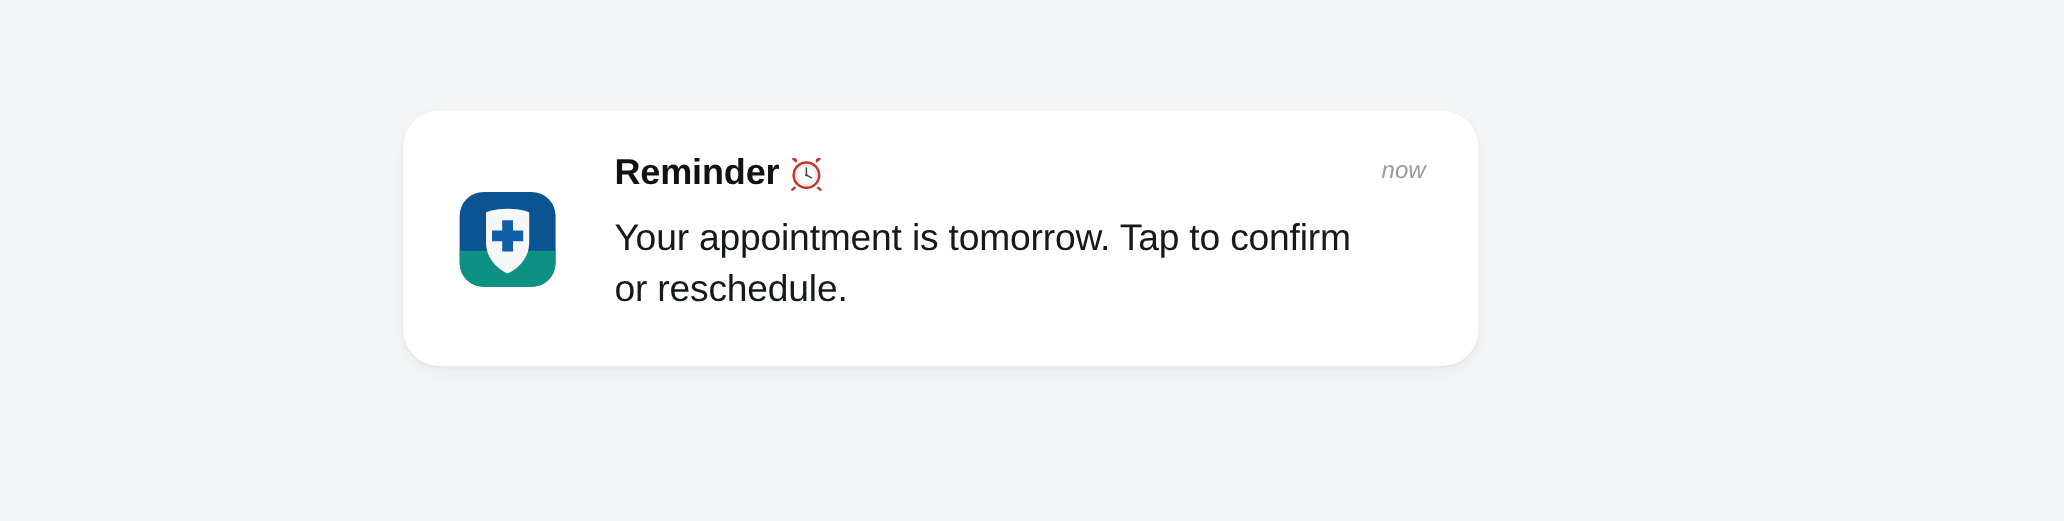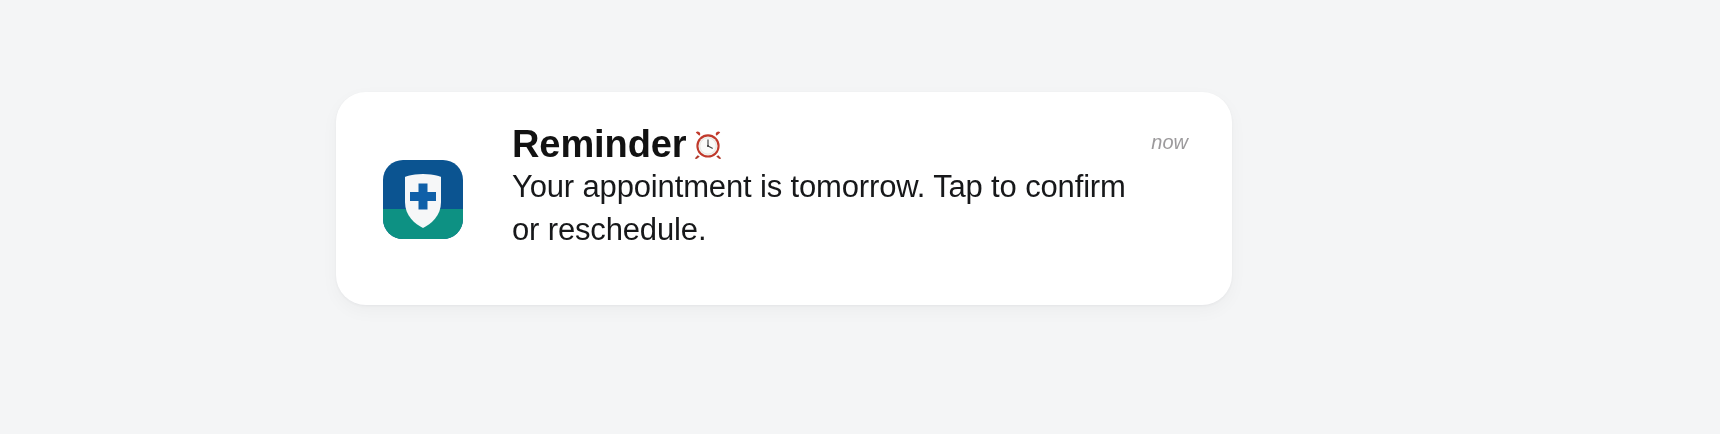--- a/index.html
+++ b/index.html
@@ -71,21 +71,21 @@
   }
 
   .title-row {
     display: flex;
     align-items: flex-start;
     justify-content: space-between;
     gap: 12px;
   }
 
   .title {
-    font-size: 38px;
+    font-size: 30px;
     font-weight: bold;
     color: #121212;
     line-height: 38px;
     letter-spacing: -0.1px;
     white-space: nowrap;
     display: flex;
     align-items: center;
     gap: 7px;
   }
 
@@ -101,21 +101,21 @@
     font-size: 20px;
     font-style: italic;
     color: #9c9a9c;
     line-height: 34px;
     white-space: nowrap;
     padding-right: 4px;
     flex: none;
   }
 
   .body-text {
-    margin-top: 2px;
+    margin-top: 13px;
     font-size: 31px;
     font-weight: normal;
     color: #17181a;
     line-height: 43px;
     letter-spacing: -0.15px;
     max-width: 630px;
   }
 </style>
 </head>
 <body>

